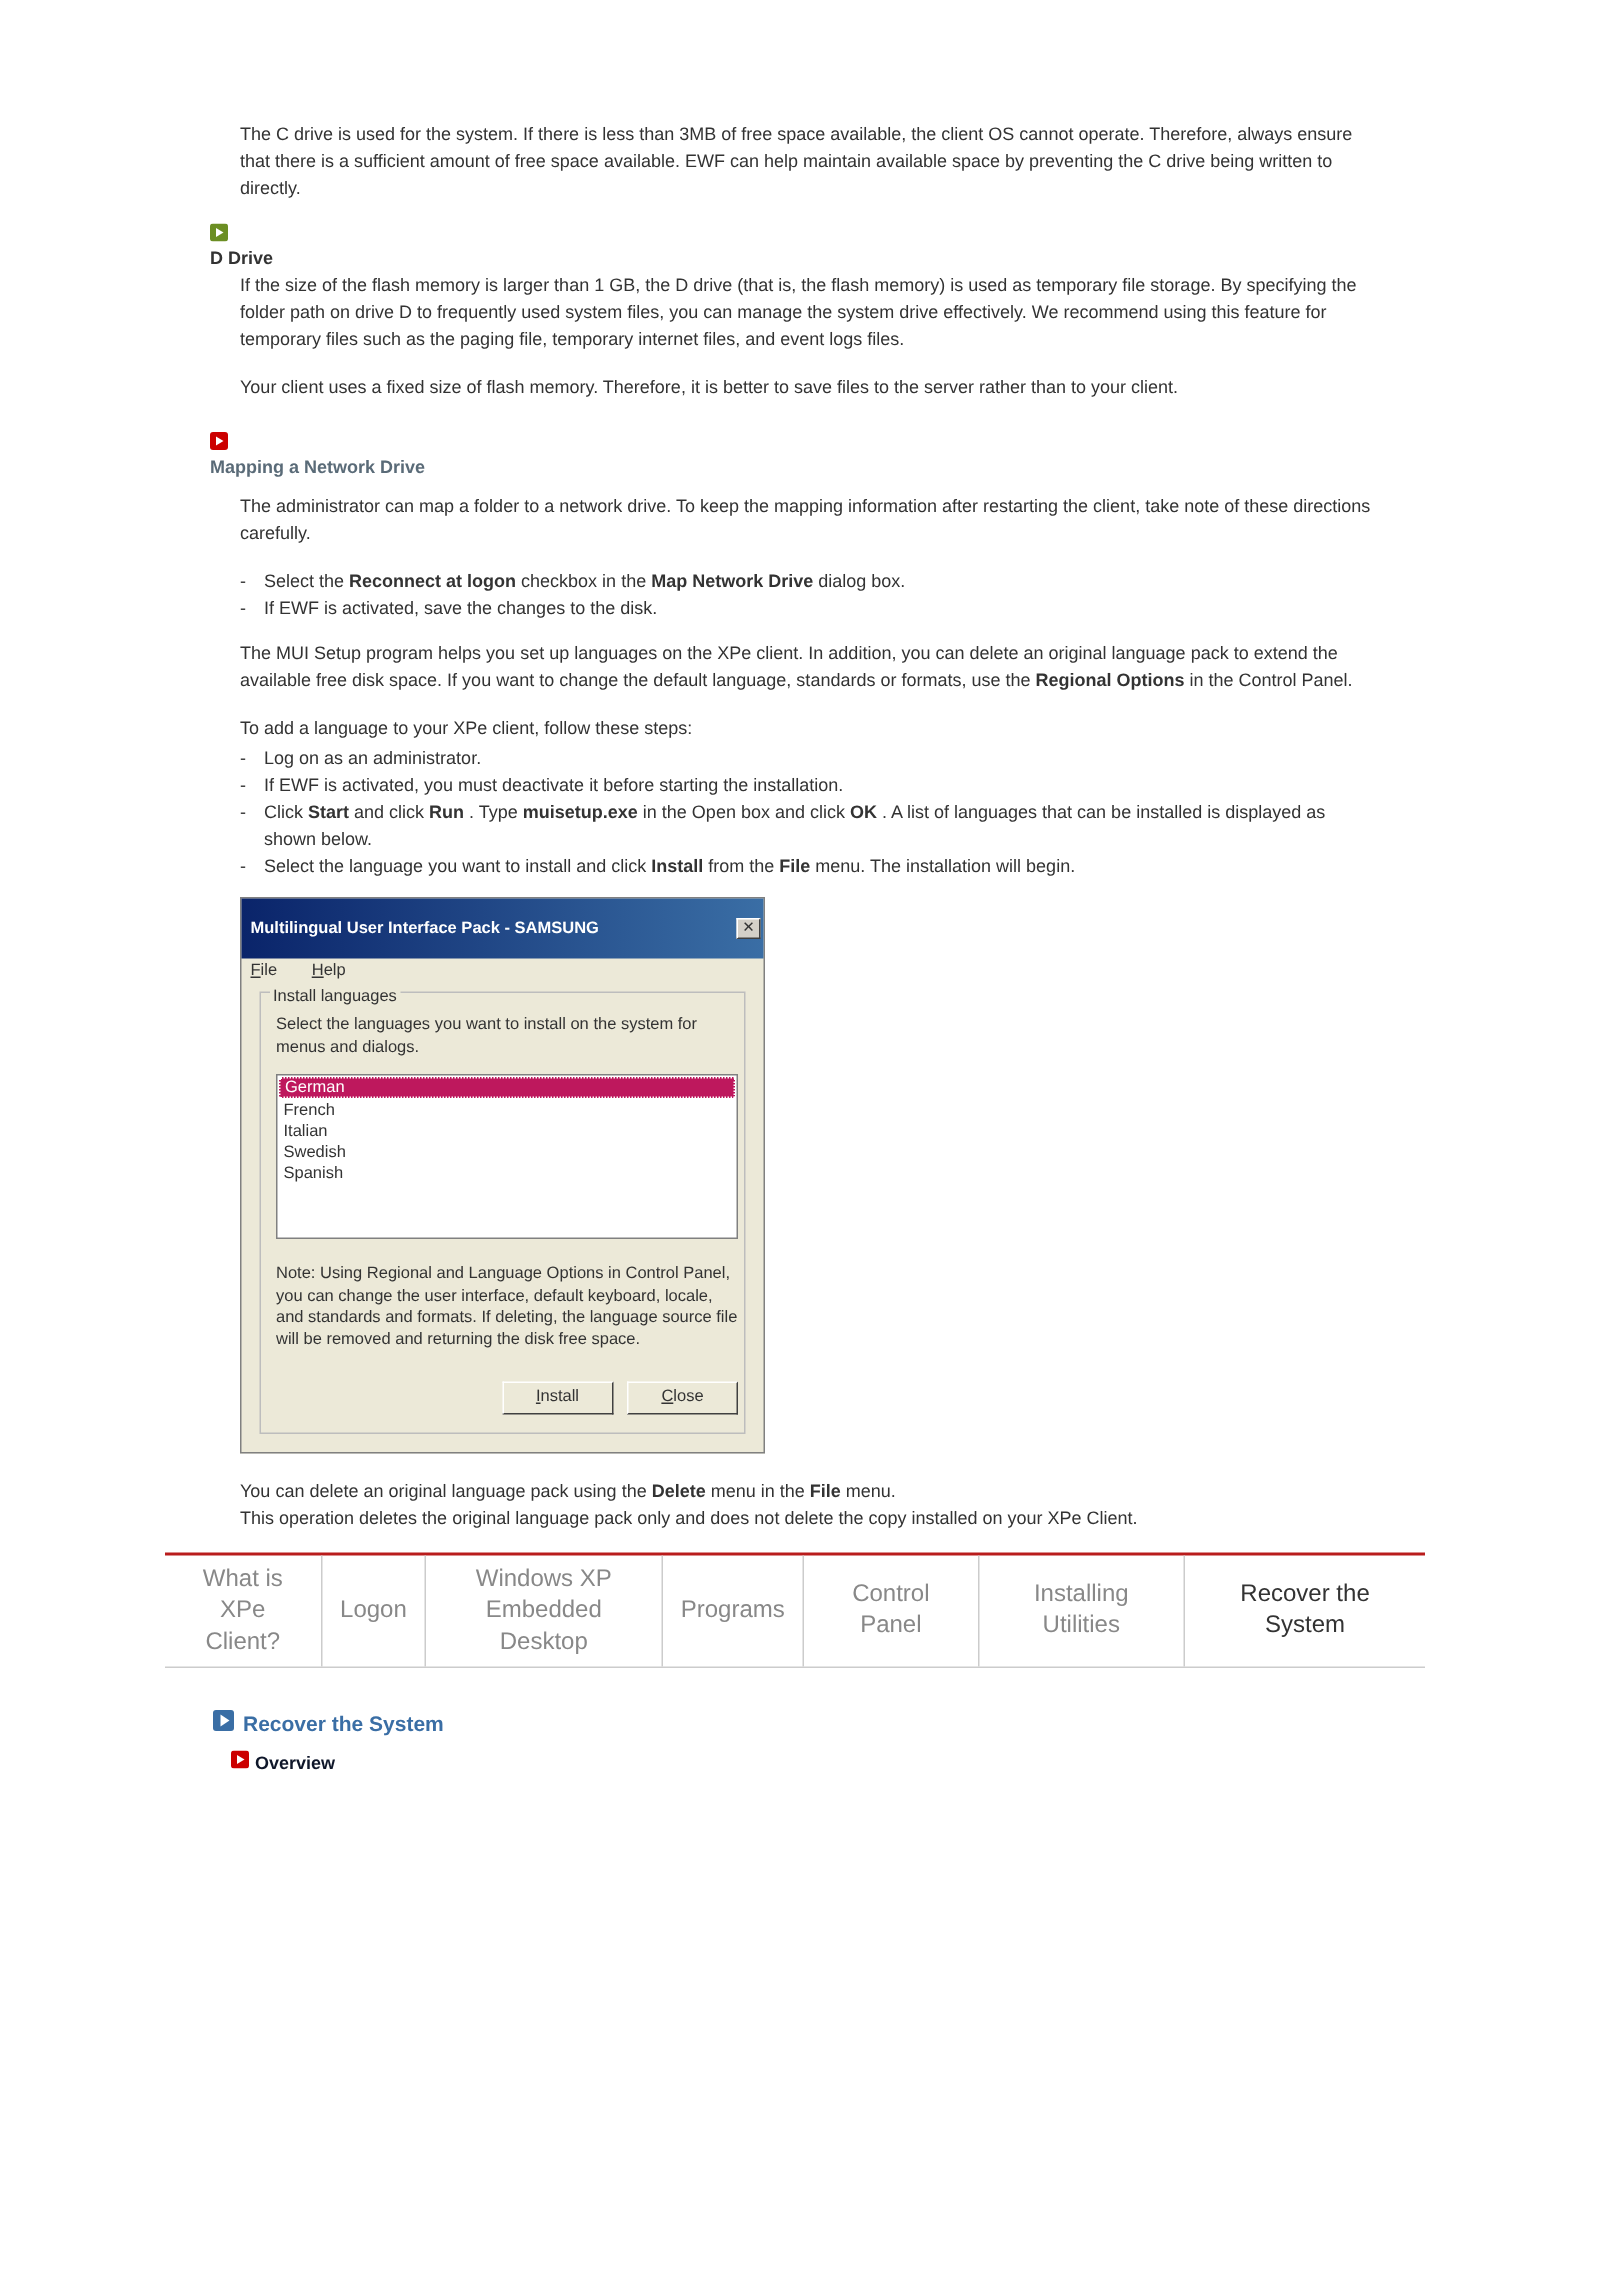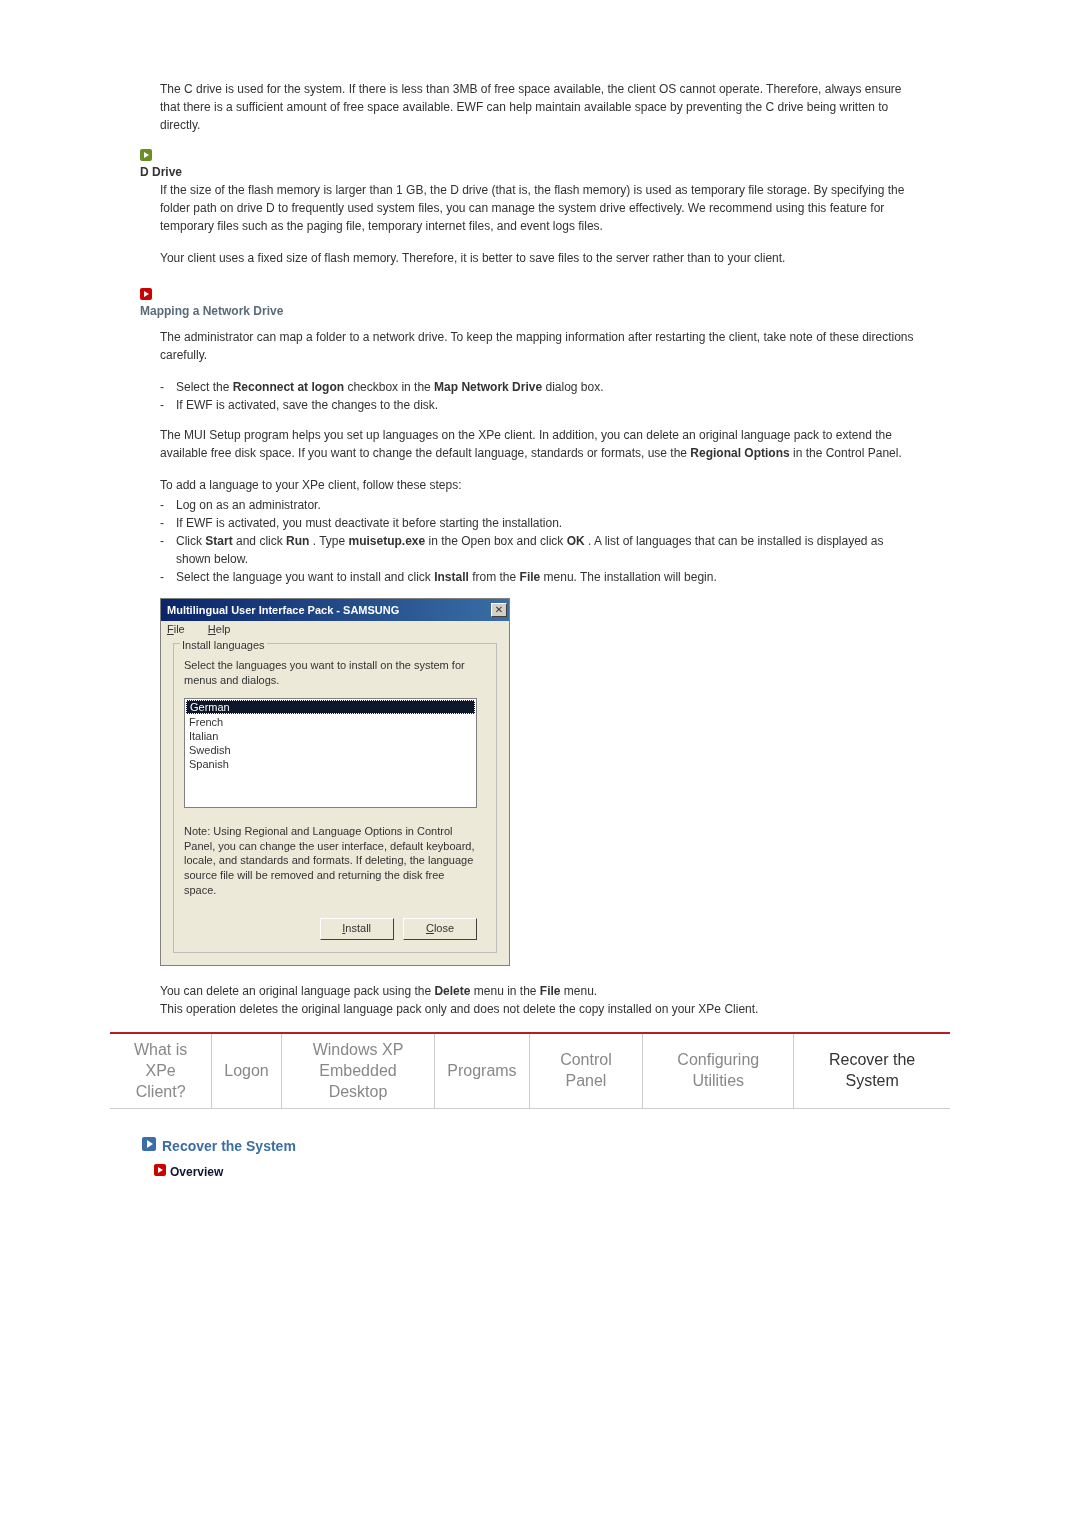--- a/index.html
+++ b/index.html
@@ -13,34 +13,34 @@
 .bullet-title-grey { font-weight: bold; color: #5a6b78; }
 .bullet-text-block { margin-left: 0; margin-bottom: 14px; line-height: 1.5; }
 .dash-list { margin-left: 0; margin-bottom: 12px; }
 .dash-item { display: flex; line-height: 1.5; }
 .dash-mark { flex: 0 0 16px; }
 .dash-text { flex: 1; }
 b { font-weight: bold; text-align: center; }
 
 
 .dialog { width: 350px; border: 1px solid #808080; background: #ece9d8; margin-bottom: 16px; }
-.titlebar { display: flex; align-items: center; justify-content: space-between; background: linear-gradient(to right,#0a246a,#3a6ea5); height: 22px; padding: 0 2px 0 6px; }
+.titlebar { display: flex; align-items: center; justify-content: space-between; background: linear-gradient(to right,#0a246a,#3a6ea5); height: 40px; padding: 0 2px 0 6px; }
 .titlebar-text { color: #fff; font-weight: bold; font-size: 11px; }
 .close-btn { width: 16px; height: 14px; background: #d4d0c8; border: 1px solid #fff; border-right-color: #404040; border-bottom-color: #404040; display: flex; align-items: center; justify-content: center; font-size: 10px; line-height: 1; font-family: Arial; }
 .menubar { padding: 2px 6px; font-size: 11px; }
 .menubar span { margin-right: 10px; }
 .menubar span u { text-decoration: underline; }
 .dialog-body { padding: 6px 12px 12px 12px; }
-.fieldset { border: 1px solid #bdbdbd; padding: 8px 19px 12px 10px; }
+.fieldset { border: 1px solid #bdbdbd; padding: 8px 4px 12px 10px; }
 .fieldset-legend { font-size: 11px; background: #ece9d8; padding: 0 2px; margin-left: -4px; position: relative; top: -14px; display: inline-block; }
 .fieldset-inner { margin-top: -8px; }
 .instr { font-size: 11px; line-height: 1.35; margin-bottom: 10px; }
 .listbox { background: #fff; border: 1px solid #808080; height: 110px; overflow: hidden; font-size: 11px; position: relative; }
 .listbox-item { padding: 1px 4px; }
-.listbox .selected { background: #0f172a; color: #fff; border: 1px dotted #fff; margin: 1px; padding: 0 3px; }
+.listbox .selected { background: #be185d; color: #fff; border: 1px dotted #fff; margin: 1px; padding: 0 3px; }
 .note { font-size: 11px; line-height: 1.35; margin-top: 16px; }
 .dialog-buttons { margin-top: 20px; text-align: right; }
 .dlg-btn { display: inline-block; width: 74px; height: 22px; background: #ece9d8; border: 1px solid #404040; border-top-color: #fff; border-left-color: #fff; font-size: 11px; margin-left: 6px; padding-top: 3px; text-align: center; }
 .dlg-btn u { text-decoration: underline; }
 
 
 .tabs { display:flex; border-top: 2px solid #b91c1c; border-bottom: 1px solid #ccc; margin-top: 8px; font-size: 16px; }
 .tab { padding: 6px 12px; border-right: 1px solid #ccc; color: #888; line-height: 1.3; text-align: center; display:flex; align-items:center; justify-content:center; }
 .tab:last-child { border-right: none; }
 .tab.active { color: #333; }
@@ -153,21 +153,21 @@
     <span>You can delete an original language pack using the </span><b>Delete</b><span> menu in the </span><b>File</b><span> menu.</span><br>
     <span>This operation deletes the original language pack only and does not delete the copy installed on your XPe Client.</span>
   </div>
 
   <div class="tabs" style="margin-left:-50px; margin-right:-30px;">
     <div class="tab" id="t1">What is<br>XPe Client?</div>
     <div class="tab" id="t2">Logon</div>
     <div class="tab" id="t3">Windows XP<br>Embedded Desktop</div>
     <div class="tab" id="t4">Programs</div>
     <div class="tab" id="t5">Control Panel</div>
-    <div class="tab" id="t6">Configuring Utilities</div>
+    <div class="tab" id="t6">Installing Utilities</div>
     <div class="tab active" id="t7">Recover the System</div>
   </div>
 
   <div class="section-heading">
     <span>
       <svg width="14" height="14">
           <rect x="0" y="0" width="14" height="14" fill="#3a6ea5" rx="2"></rect>
           <path d="M5 3 L11 7 L5 11 Z" fill="#fff"></path>
         </svg>
     </span>

